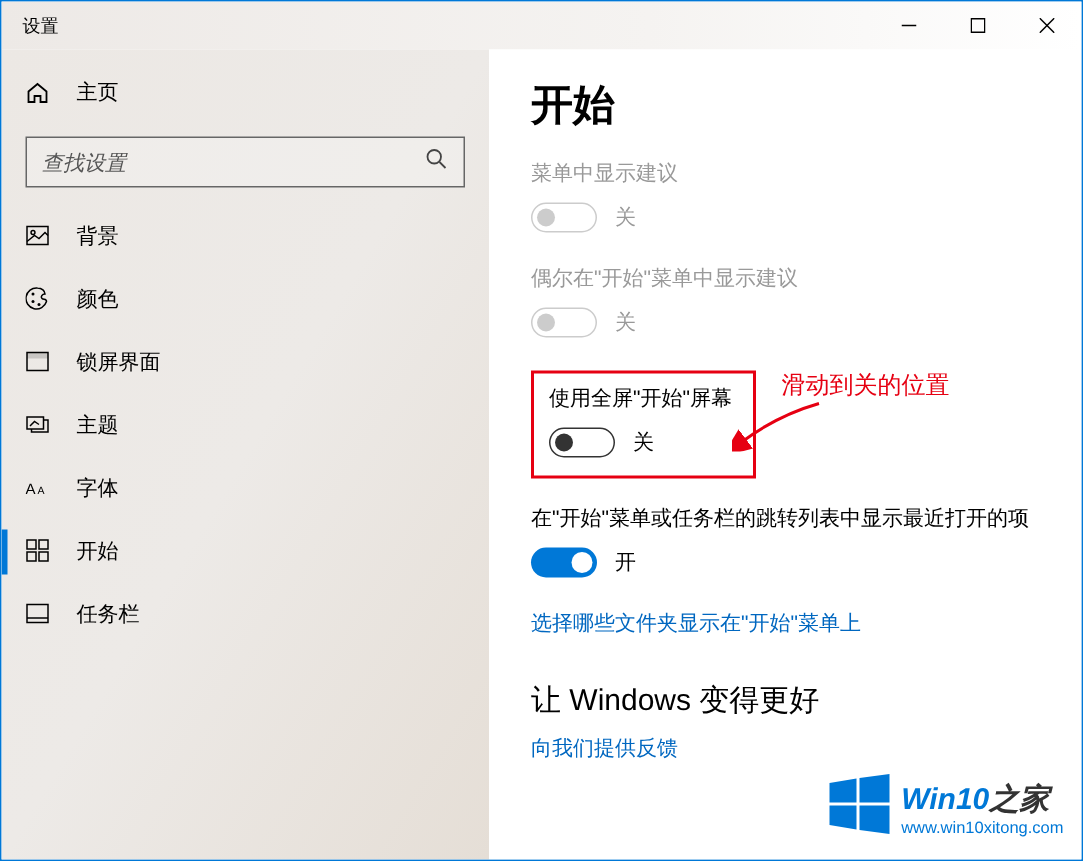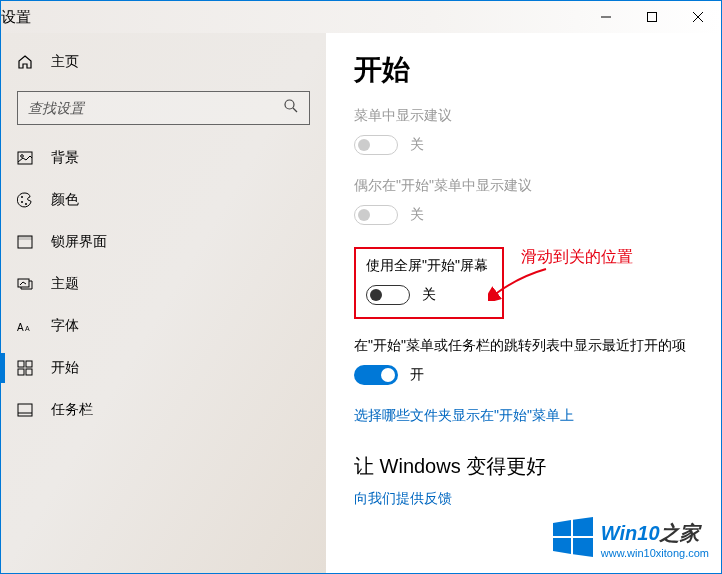--- a/index.html
+++ b/index.html
@@ -1,37 +1,37 @@
 <!DOCTYPE html>
 <html><head>
   <meta charset="utf-8">
   <style>
     * { margin: 0; padding: 0; box-sizing: border-box; font-family: "Microsoft YaHei", "Segoe UI", sans-serif; }
     body { width: 722px; height: 574px; overflow: hidden; position: relative; background: #fff; border: 1px solid #0078d7; }
     
     .titlebar { height: 32px; display: flex; align-items: center; background: linear-gradient(to right, #ede9e6, #f5f3f1 60%, #fff); }
-    .titlebar-title { font-size: 15px; flex: 1; color: #000; }
+    .titlebar-title { font-size: 12px; padding-left: 14px; flex: 1; color: #000; }
     .titlebar-controls { display: flex; }
     .titlebar-btn { width: 46px; height: 32px; display: flex; align-items: center; justify-content: center; cursor: pointer; }
     .titlebar-btn svg { width: 10px; height: 10px; }
     
     .content { display: flex; height: calc(100% - 32px); }
     
     .sidebar { width: 325px; background: linear-gradient(to bottom right, #ece8e4, #edeae7 50%, #e5ded6); padding: 12px 0; position: relative; }
     .home-link { display: flex; align-items: center; padding: 8px 16px; gap: 18px; font-size: 14px; cursor: pointer; }
     .home-link .icon-wrap { width: 16px; display: flex; justify-content: center; }
     
     .search-box { margin: 12px 16px; height: 34px; border: 1px solid #666; display: flex; align-items: center; padding: 0 10px; background: rgba(255,255,255,0.2); gap: 16px; }
     .search-box input { flex: 1; border: none; background: transparent; outline: none; font-size: 14px; color: #555; }
     .search-box input::placeholder { color: #555; font-style: italic; }
     .search-icon { width: 16px; height: 16px; }
     
     .section-title { padding: 14px 16px 10px; font-size: 14px; font-weight: bold; }
     
-    .nav-item { display: flex; align-items: center; padding: 12px 16px; gap: 18px; font-size: 14px; cursor: pointer; position: relative; }
+    .nav-item { display: flex; align-items: flex-start; padding: 12px 16px; gap: 18px; font-size: 14px; cursor: pointer; position: relative; }
     .nav-item.active::before { content: ""; position: absolute; left: 0; top: 6px; bottom: 6px; width: 4px; background: #0078d7; }
     .nav-item .icon-wrap { width: 16px; display: flex; justify-content: center; }
     
     .main { flex: 1; padding: 18px 28px; background: #fff; overflow-y: auto; position: relative; }
     .main h1 { font-size: 28px; font-weight: 600; margin-bottom: 18px; }
     
     .setting-group { margin-bottom: 22px; }
     .setting-label { font-size: 14px; margin-bottom: 10px; }
     .setting-label.disabled { color: #999; }
     .toggle-row { display: flex; align-items: center; gap: 12px; }

